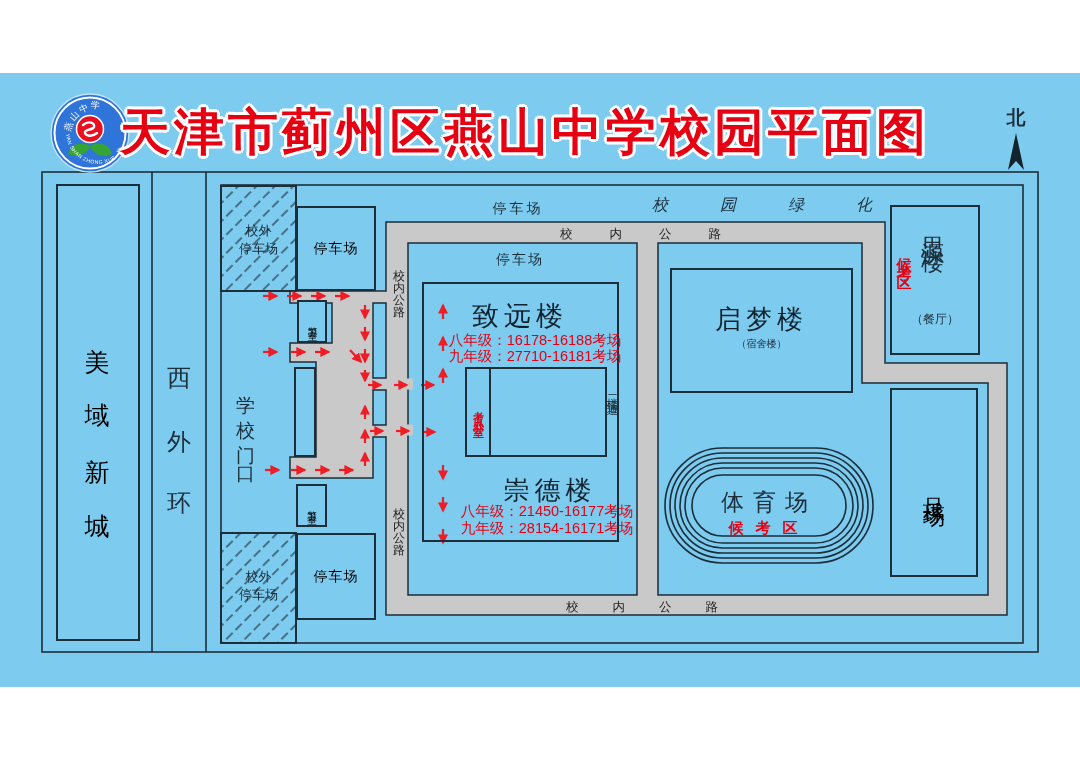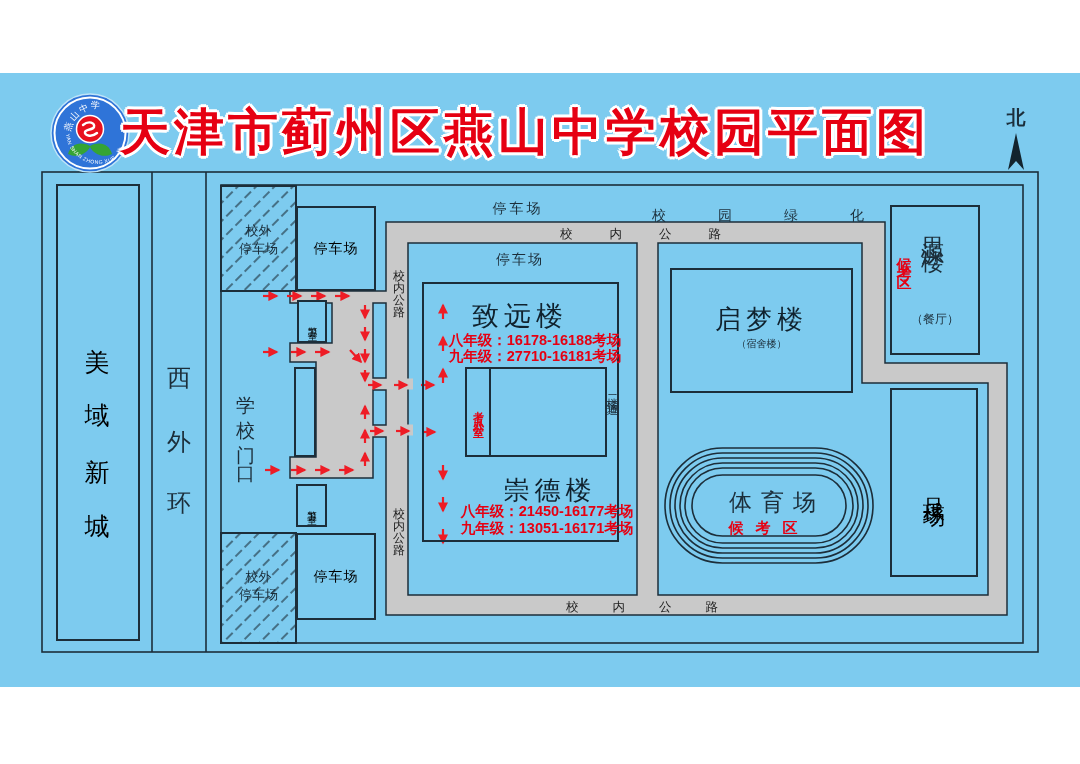--- a/index.html
+++ b/index.html
@@ -14,21 +14,21 @@
   .nobg{background:transparent;}
   .cen{display:flex;align-items:center;justify-content:center;text-align:center;}
   .v{writing-mode:vertical-rl;text-orientation:upright;}
   .red{color:var(--red);font-weight:bold;}
   #map{position:absolute;left:0;top:0;width:1080px;height:764px;}
   .title{position:absolute;left:120px;top:99px;width:872px;text-align:left;
          font-size:50px;font-weight:800;letter-spacing:4px;color:var(--red);
          text-shadow:-3px 0 #fff,3px 0 #fff,0 -3px #fff,0 3px #fff,
                      -2px -2px #fff,2px 2px #fff,-2px 2px #fff,2px -2px #fff;}
   .examline{position:absolute;width:190px;text-align:center;font-size:14.5px;
-            font-weight:bold;color:var(--red);letter-spacing:0;}
+            font-weight:normal;color:var(--red);letter-spacing:0;}
   .bigname{position:absolute;text-align:center;font-size:27px;letter-spacing:5px;color:#10222e;}
   .roadlbl{position:absolute;font-size:12.5px;color:#222;}
   .hatchlbl{position:absolute;font-size:13px;color:#182a36;text-align:center;
             white-space:pre-line;line-height:1.35;}
 </style>
 </head>
 <body>
 
 <div class="panel"></div>
 
@@ -147,46 +147,46 @@
 停车场</div>
 <div class="hatchlbl" style="left:221px;top:568px;width:75px;">校外
 停车场</div>
 <div class="box cen" style="left:296px;top:206px;width:80px;height:85px;">
   <span style="font-size:14px;letter-spacing:1px;">停车场</span>
 </div>
 <div class="box cen" style="left:296px;top:533px;width:80px;height:87px;">
   <span style="font-size:14px;letter-spacing:1px;">停车场</span>
 </div>
 <div class="abs cen" style="left:468px;top:200px;width:100px;height:16px;font-size:14px;letter-spacing:3px;">停车场</div>
-<div class="abs" style="left:652px;top:208px;font-size:14px;letter-spacing:52px;white-space:nowrap;">校园绿化</div>
+<div class="abs" style="left:652px;top:197px;font-size:16px;letter-spacing:52px;white-space:nowrap;font-style:italic;">校园绿化</div>
 <div class="abs cen" style="left:488px;top:250px;width:64px;height:18px;font-size:14px;letter-spacing:2px;">停车场</div>
 
 <div class="roadlbl" style="left:560px;top:226px;letter-spacing:37px;white-space:nowrap;">校内公路</div>
 <div class="roadlbl" style="left:566px;top:599px;letter-spacing:34px;white-space:nowrap;">校内公路</div>
 <div class="roadlbl v" style="left:390px;top:260px;letter-spacing:12px;font-size:12px;">校内公路</div>
 <div class="roadlbl v" style="left:390px;top:498px;letter-spacing:12px;font-size:12px;">校内公路</div>
 
 <div class="box nobg" style="left:422px;top:282px;width:197px;height:260px;"></div>
 <div class="bigname" style="left:440px;top:298px;width:160px;">致远楼</div>
 <div class="examline" style="left:440px;top:331px;">八年级：16178-16188考场</div>
 <div class="examline" style="left:440px;top:347px;">九年级：27710-16181考场</div>
 <div class="box nobg" style="left:465px;top:367px;width:142px;height:90px;">
   <div style="position:absolute;left:0;top:0;width:24px;height:100%;border-right:2px solid var(--ink);display:flex;align-items:center;justify-content:center;">
     <span class="v red" style="font-size:11px;letter-spacing:4px;font-weight:bold;">考点办公室</span>
   </div>
 </div>
 <div class="abs v" style="left:606px;top:386px;font-size:11.5px;letter-spacing:3px;">二楼通道</div>
 <div class="bigname" style="left:470px;top:473px;width:160px;font-size:26px;">崇德楼</div>
 <div class="examline" style="left:452px;top:502px;">八年级：21450-16177考场</div>
-<div class="examline" style="left:452px;top:519px;">九年级：13051-16171考场</div>
+<div class="examline" style="left:452px;top:519px;">九年级：28154-16171考场</div>
 
 <div class="box nobg" style="left:670px;top:268px;width:183px;height:125px;"></div>
 <div class="bigname" style="left:690px;top:302px;width:143px;font-size:26px;">启梦楼</div>
 <div class="abs cen" style="left:690px;top:336px;width:143px;height:16px;font-size:10px;">（宿舍楼）</div>
-<div class="abs cen" style="left:685px;top:490px;width:168px;height:24px;font-size:23px;letter-spacing:9px;margin-left:8px;">体育场</div>
+<div class="abs cen" style="left:685px;top:490px;width:168px;height:24px;font-size:23px;letter-spacing:9px;">体育场</div>
 <div class="abs cen red" style="left:685px;top:518px;width:168px;height:18px;font-size:15px;letter-spacing:12px;">候考区</div>
 
 <div class="box nobg" style="left:890px;top:205px;width:90px;height:150px;"></div>
 <div class="abs v red" style="left:897px;top:245px;font-size:15px;letter-spacing:9px;">候考区</div>
 <div class="abs v" style="left:921px;top:218px;font-size:23px;letter-spacing:7px;">思源楼</div>
 <div class="abs cen" style="left:892px;top:312px;width:86px;height:14px;font-size:12px;">（餐厅）</div>
 <div class="box cen nobg" style="left:890px;top:388px;width:88px;height:189px;">
   <span class="v" style="font-size:22px;letter-spacing:4px;padding-top:6px;">足球场</span>
 </div>
 

